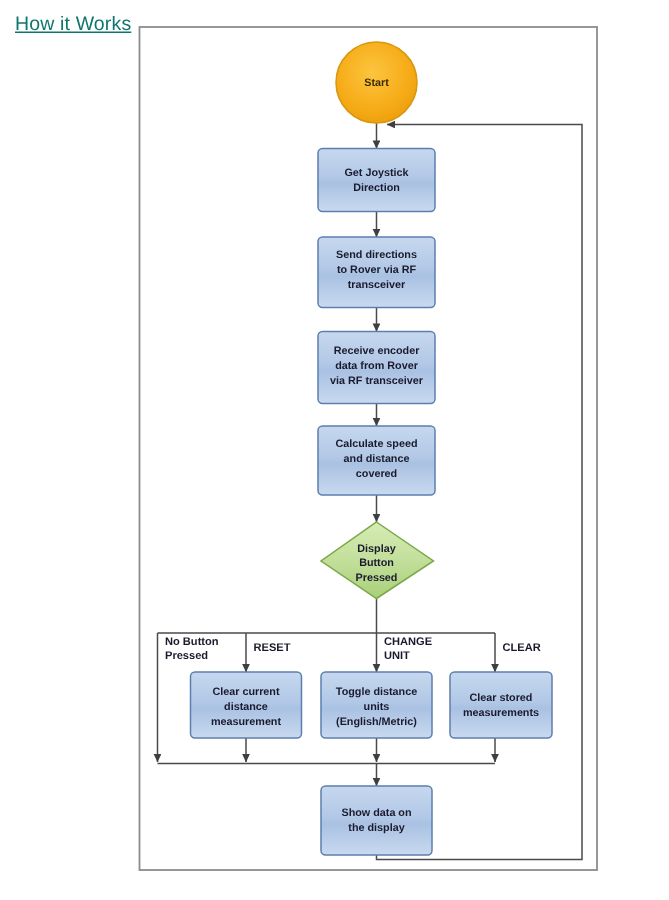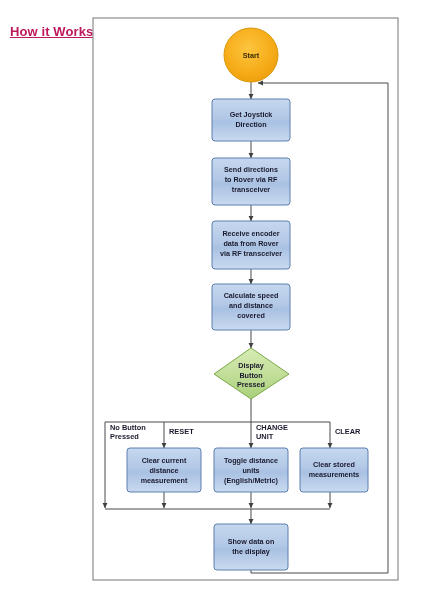--- a/index.html
+++ b/index.html
@@ -12,26 +12,25 @@
     height: 600px;
     position: relative;
     font-family: "Liberation Sans", sans-serif;
     overflow: hidden;
   }
   #page-title {
     position: absolute;
     left: 10px;
     top: 8px;
     font-size: 13px;
-    font-weight: bold;
-    color: #be185d;
+    font-weight: normal;
+    color: #0f766e;
     text-decoration: underline;
     letter-spacing: 0.1px;
     white-space: nowrap;
-    margin-top: 16px;
   }
   #flowchart-canvas {
     position: absolute;
     left: 0;
     top: 0;
     width: 446px;
     height: 600px;
   }
   .node-label {
     font-family: "Liberation Sans", sans-serif;

